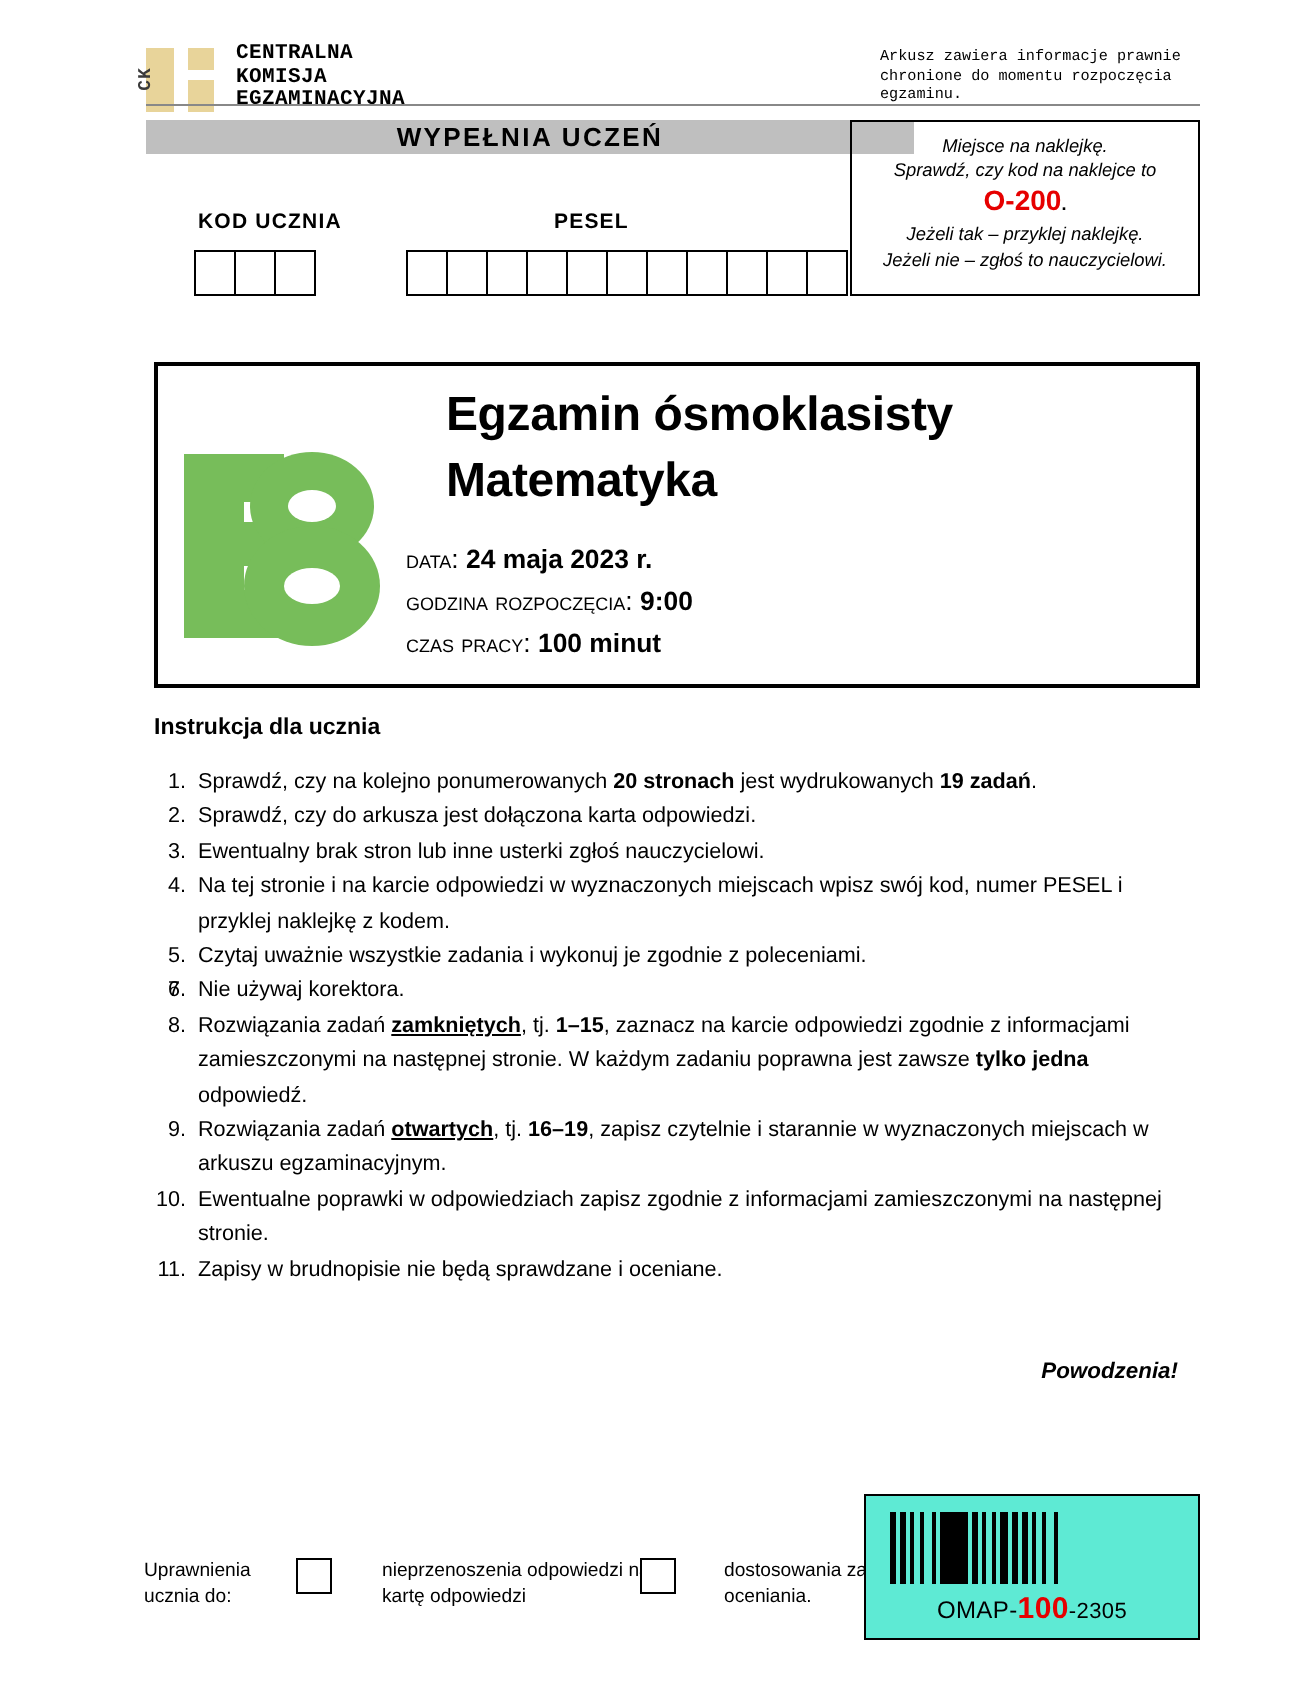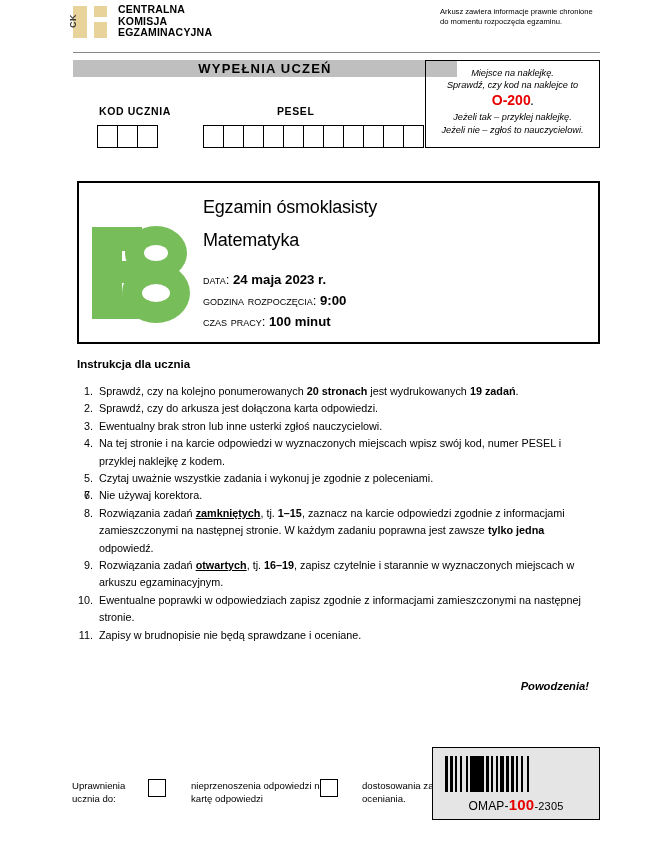--- a/index.html
+++ b/index.html
@@ -18,23 +18,24 @@
   .page {
     position: absolute;
     left: 0; top: 0;
     width: 645px;
     height: 842px;
   }
 
   
   .header {
     position: absolute;
-    left: 73px; top: 4px;
+    left: 73px; top: 22px;
     width: 527px;
     height: 40px;
+    font-family: Liberation Mono, monospace;
   }
   .cke-logo {
     position: absolute;
     left: 0; top: 2px;
     width: 34px; height: 32px;
   }
   .cke-mark {
     position: absolute;
     left: 0; top: 0;
     width: 34px; height: 32px;
@@ -177,24 +178,25 @@
     position: absolute;
     left: 11px; top: 38px;
     width: 100px; height: 104px;
   }
   .title-main {
     position: absolute;
     left: 124px; top: 8px;
     width: 385px;
   }
   .title-main .t1, .title-main .t2 {
-    font-size: 18px;
-    font-weight: normal;
+    font-size: 24px;
+    font-weight: bold;
     line-height: 33px;
     letter-spacing: -0.2px;
+    margin-left: 20px;
   }
   .meta {
     position: absolute;
     left: 124px; top: 86px;
     font-size: 13.2px;
     line-height: 21px;
   }
   .meta .lbl {
     font-variant: small-caps;
     text-transform: lowercase;
@@ -268,21 +270,21 @@
   #chk1-text { left: 174px; top: 780px; width: 145px; }
   #chk2-text { left: 345px; top: 780px; width: 110px; }
 
   .barcode-box {
     position: absolute;
     left: 432px; top: 747px;
     width: 168px;
     height: 73px;
     border: 1px solid #000;
     box-sizing: border-box;
-    background: #e5e5e5;
+    background: #5eead4;
   }
   .barcode-bars {
     position: absolute;
     left: 12px; top: 8px;
     height: 36px;
     display: flex;
     align-items: stretch;
   }
   .barcode-bars i {
     display: block;

